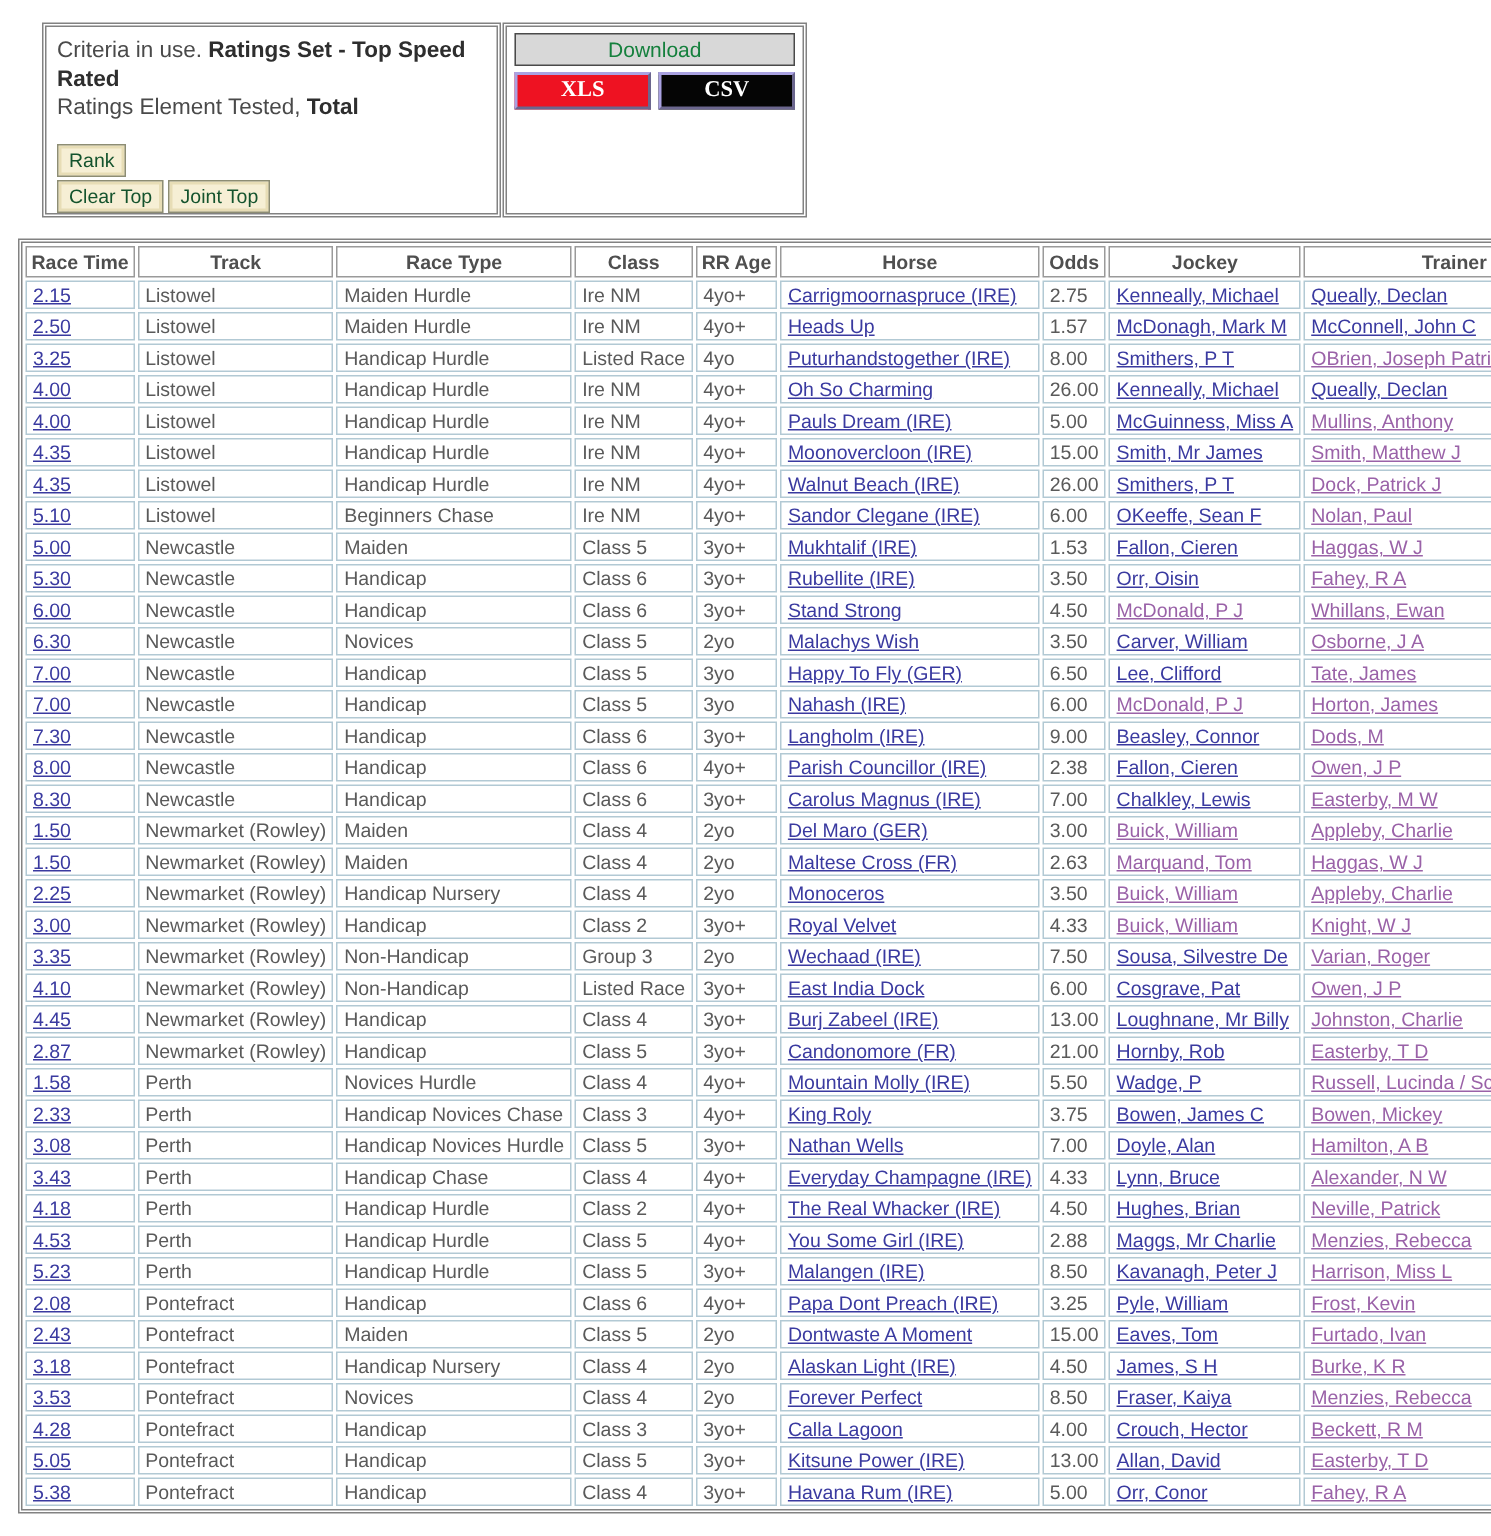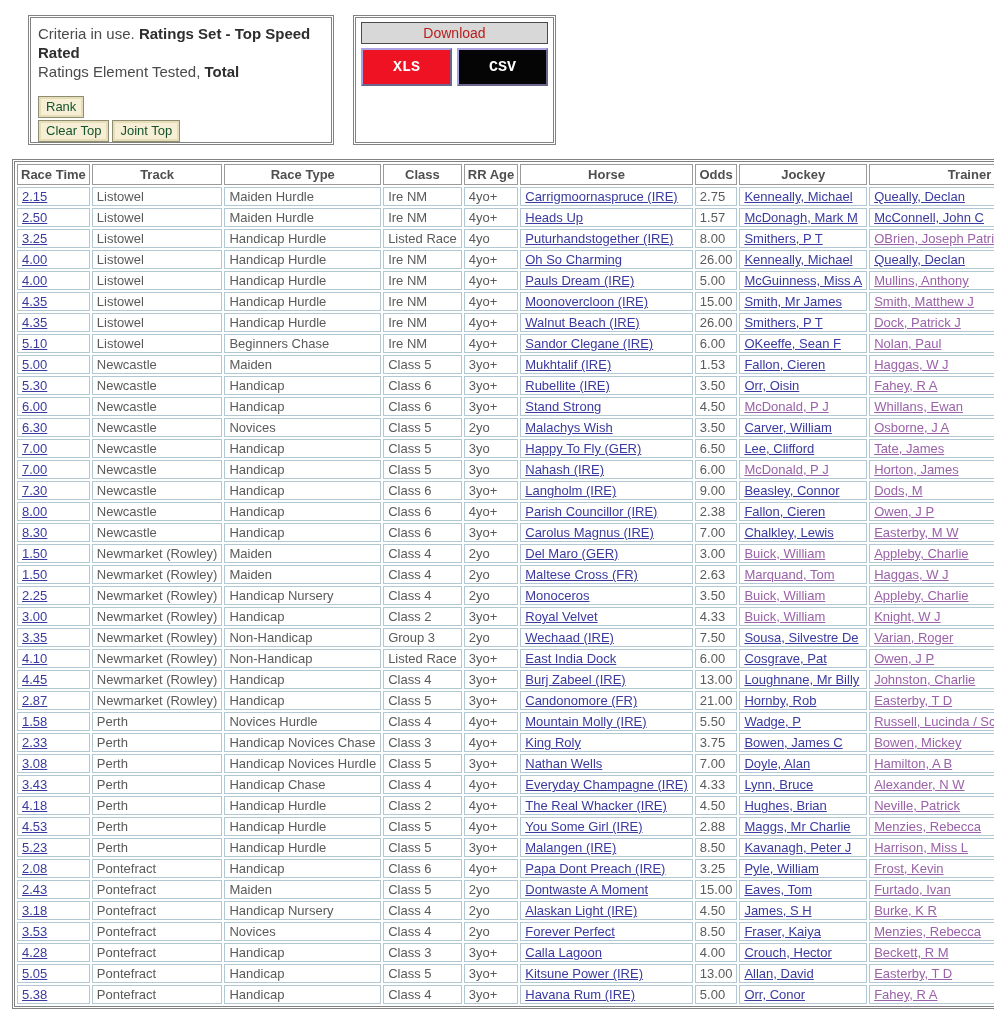--- a/index.html
+++ b/index.html
@@ -8,47 +8,47 @@
     --xls:#ee1222;
     --csv:#050505;
     --cellborder:#b2c9d4;
   }
   *{box-sizing:border-box;}
   html,body{margin:0;padding:0;background:#ffffff;}
   body{font-family:"Liberation Sans",sans-serif;font-size:13px;color:#5a5a5a;}
   .page{padding:15px 0 10px 12px;width:980px;}
 
   
-  .top{display:flex;align-items:stretch;gap:19px;padding-left:16px;}
+  .top{display:flex;align-items:stretch;gap:1px;padding-left:16px;}
   .box-outer{border:1px solid #828282;padding:1px;background:#fff;}
   .box-inner{border:1px solid #828282;height:100%;background:#fff;}
   .criteria-inner{width:302px;height:126px;padding:6px 7px;}
   .criteria-text{font-size:15px;color:#4a4a4a;line-height:19px;}
   .criteria-text b{color:#2e2e2e;}
   .rank-row{margin-top:15px;}
   .clear-row{margin-top:2px;display:flex;gap:3px;align-items:flex-end;}
   .btn{
     font-family:"Liberation Sans",sans-serif;
     font-size:13px;color:#14532d;
     background:#f6efd5;
     border:1px solid #8d8d74;
     box-shadow:inset 0 0 0 2px #e7ddb6;
     padding:3px 7px;
     cursor:pointer;
     line-height:14px;
   }
   .download-inner{width:199px;height:126px;padding:4px;}
   .download-title{
-    border:1px solid #4a4a4a;background:#d8d8d8;color:#b91c1c;
+    border:1px solid #4a4a4a;background:#d8d8d8;color:#15803d;
     text-align:center;font-size:14px;padding:2px 0;margin:0 1px;
   }
   .dl-buttons{display:flex;gap:5px;margin-top:4px;padding:0 1px;}
   .dl-btn{
-    flex:1;height:38px;
-    font-family:Liberation Mono, monospace;
+    flex:1;height:25px;
+    font-family:Liberation Serif, serif;
     color:#ffffff;font-weight:bold;font-size:15px;
     text-align:center;
     border:2px outset #aaa2e2;
     cursor:pointer;padding:0;
   }
   .dl-btn.xls{background:var(--xls);}
   .dl-btn.csv{background:var(--csv);}
 
   
   .table-outer{margin-top:14px;border:1px solid #828282;padding:1px;display:inline-block;}

